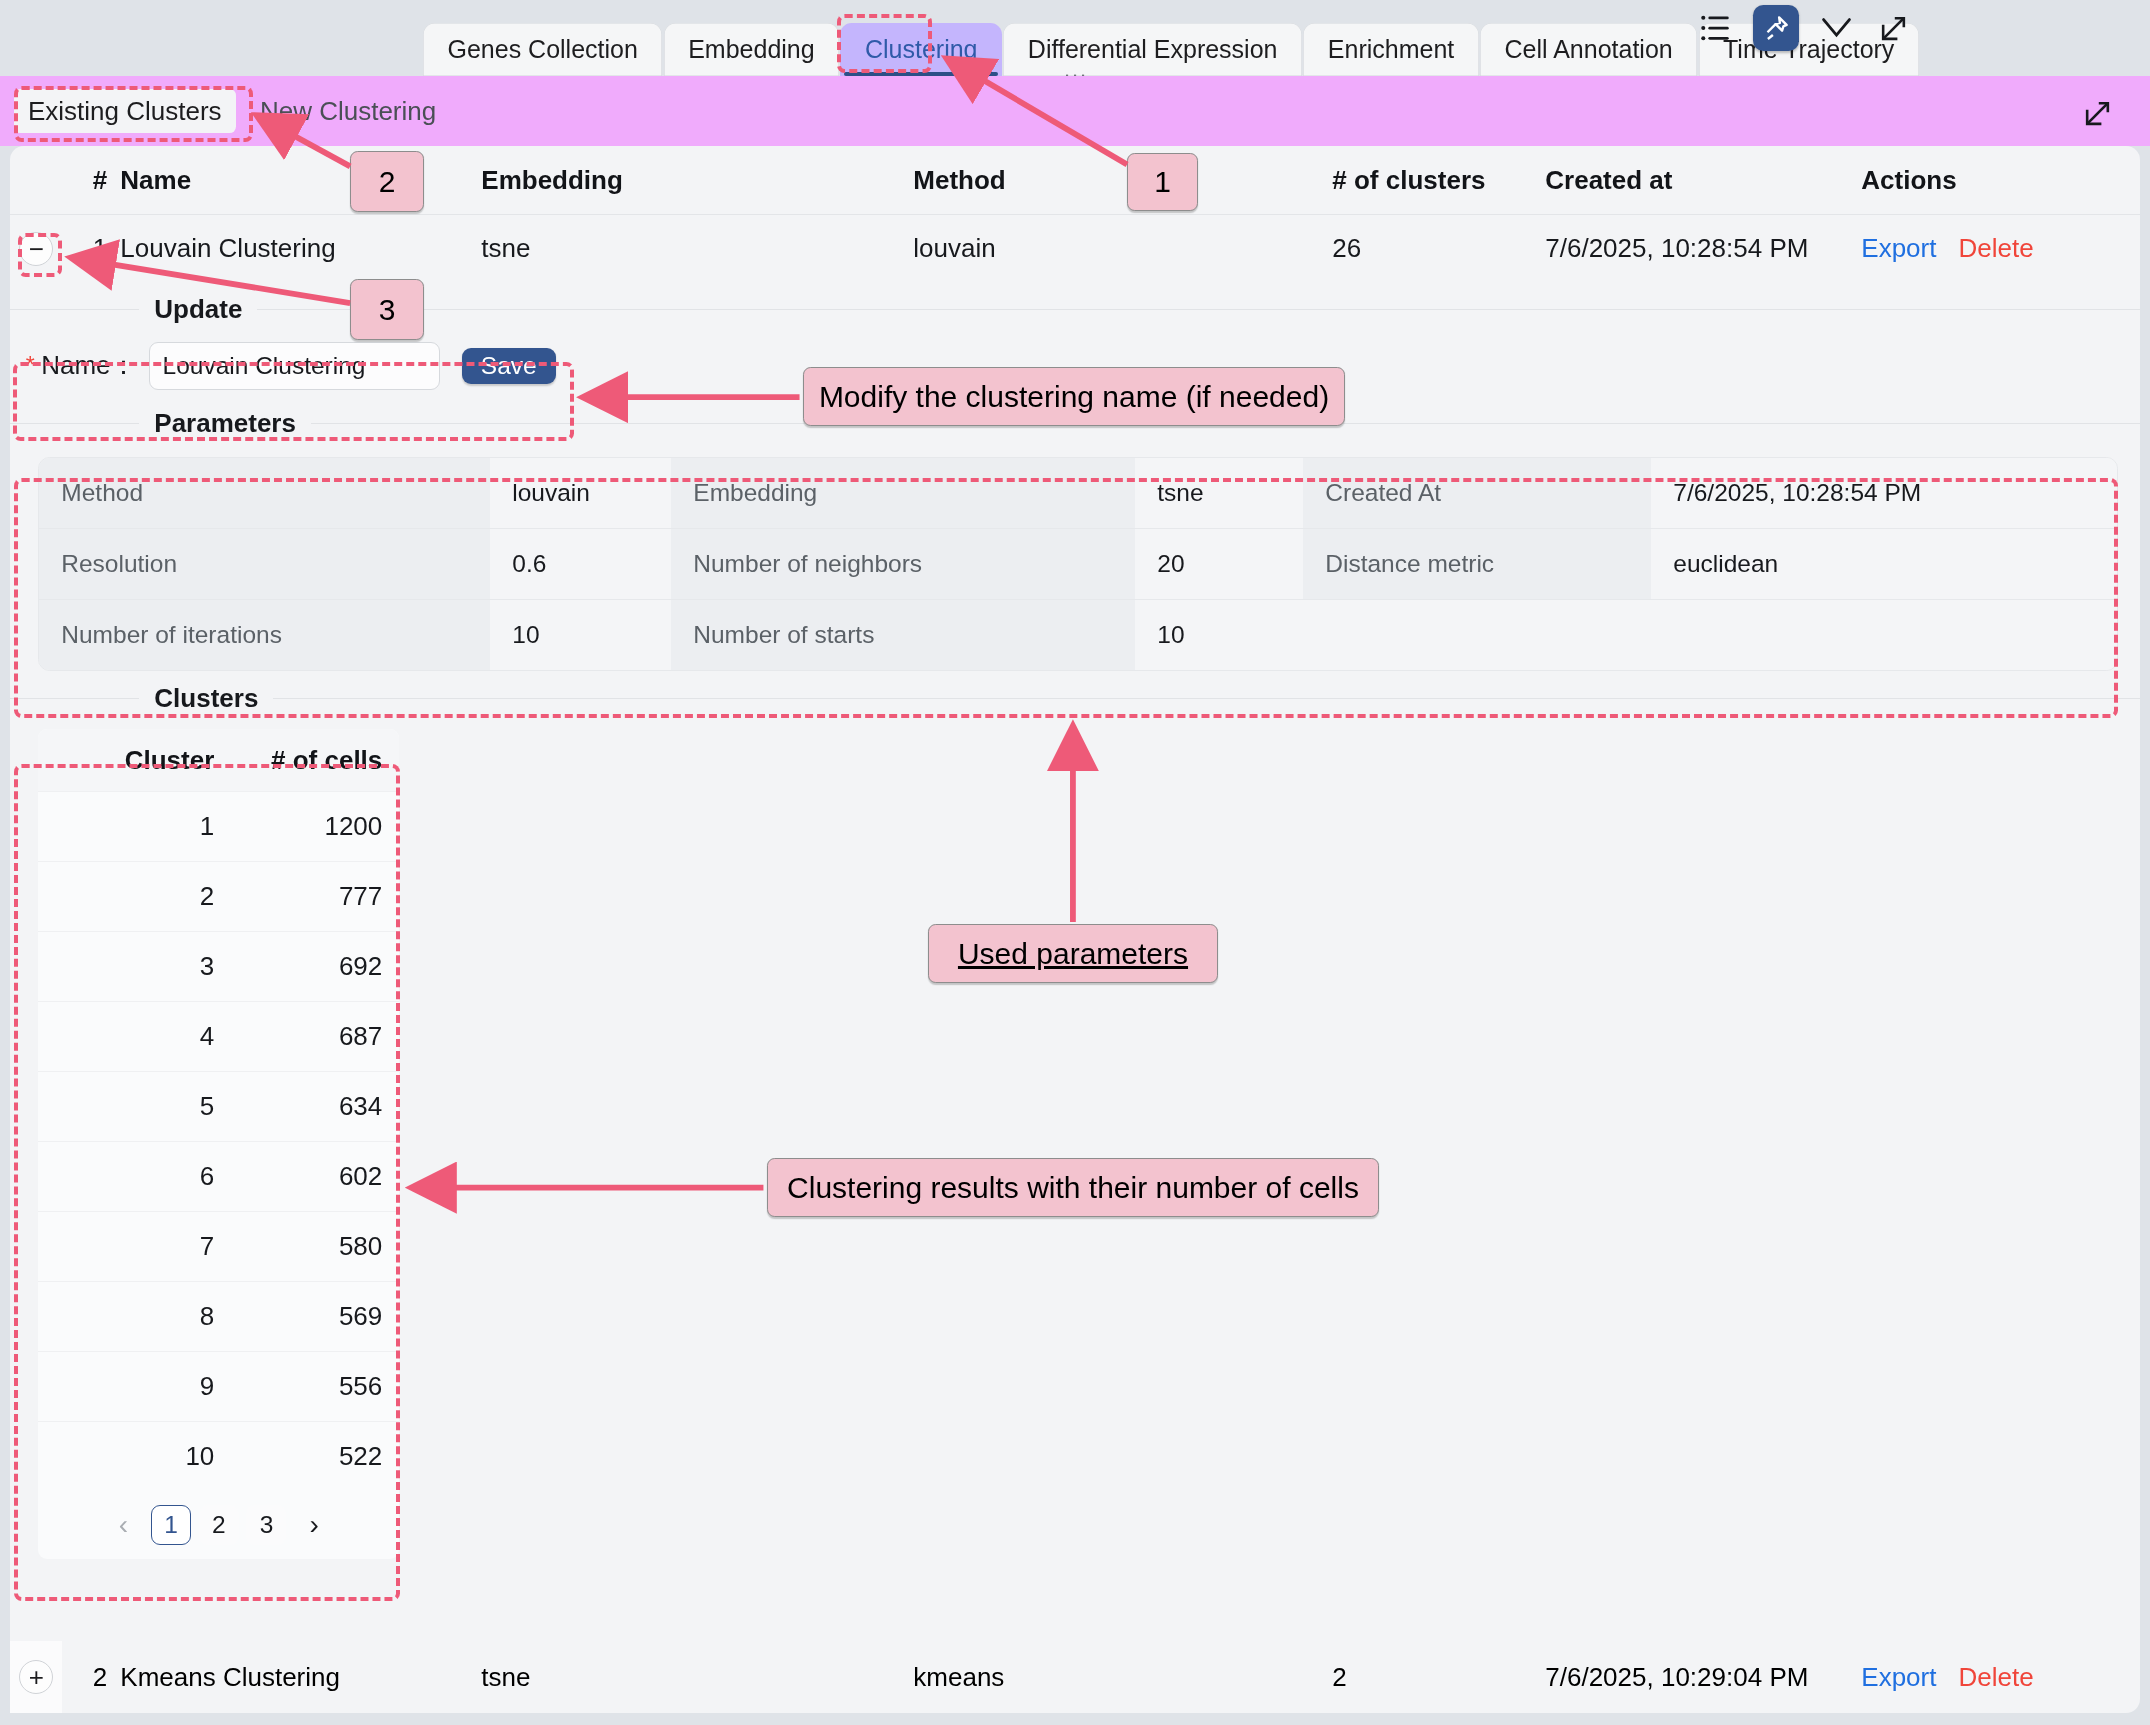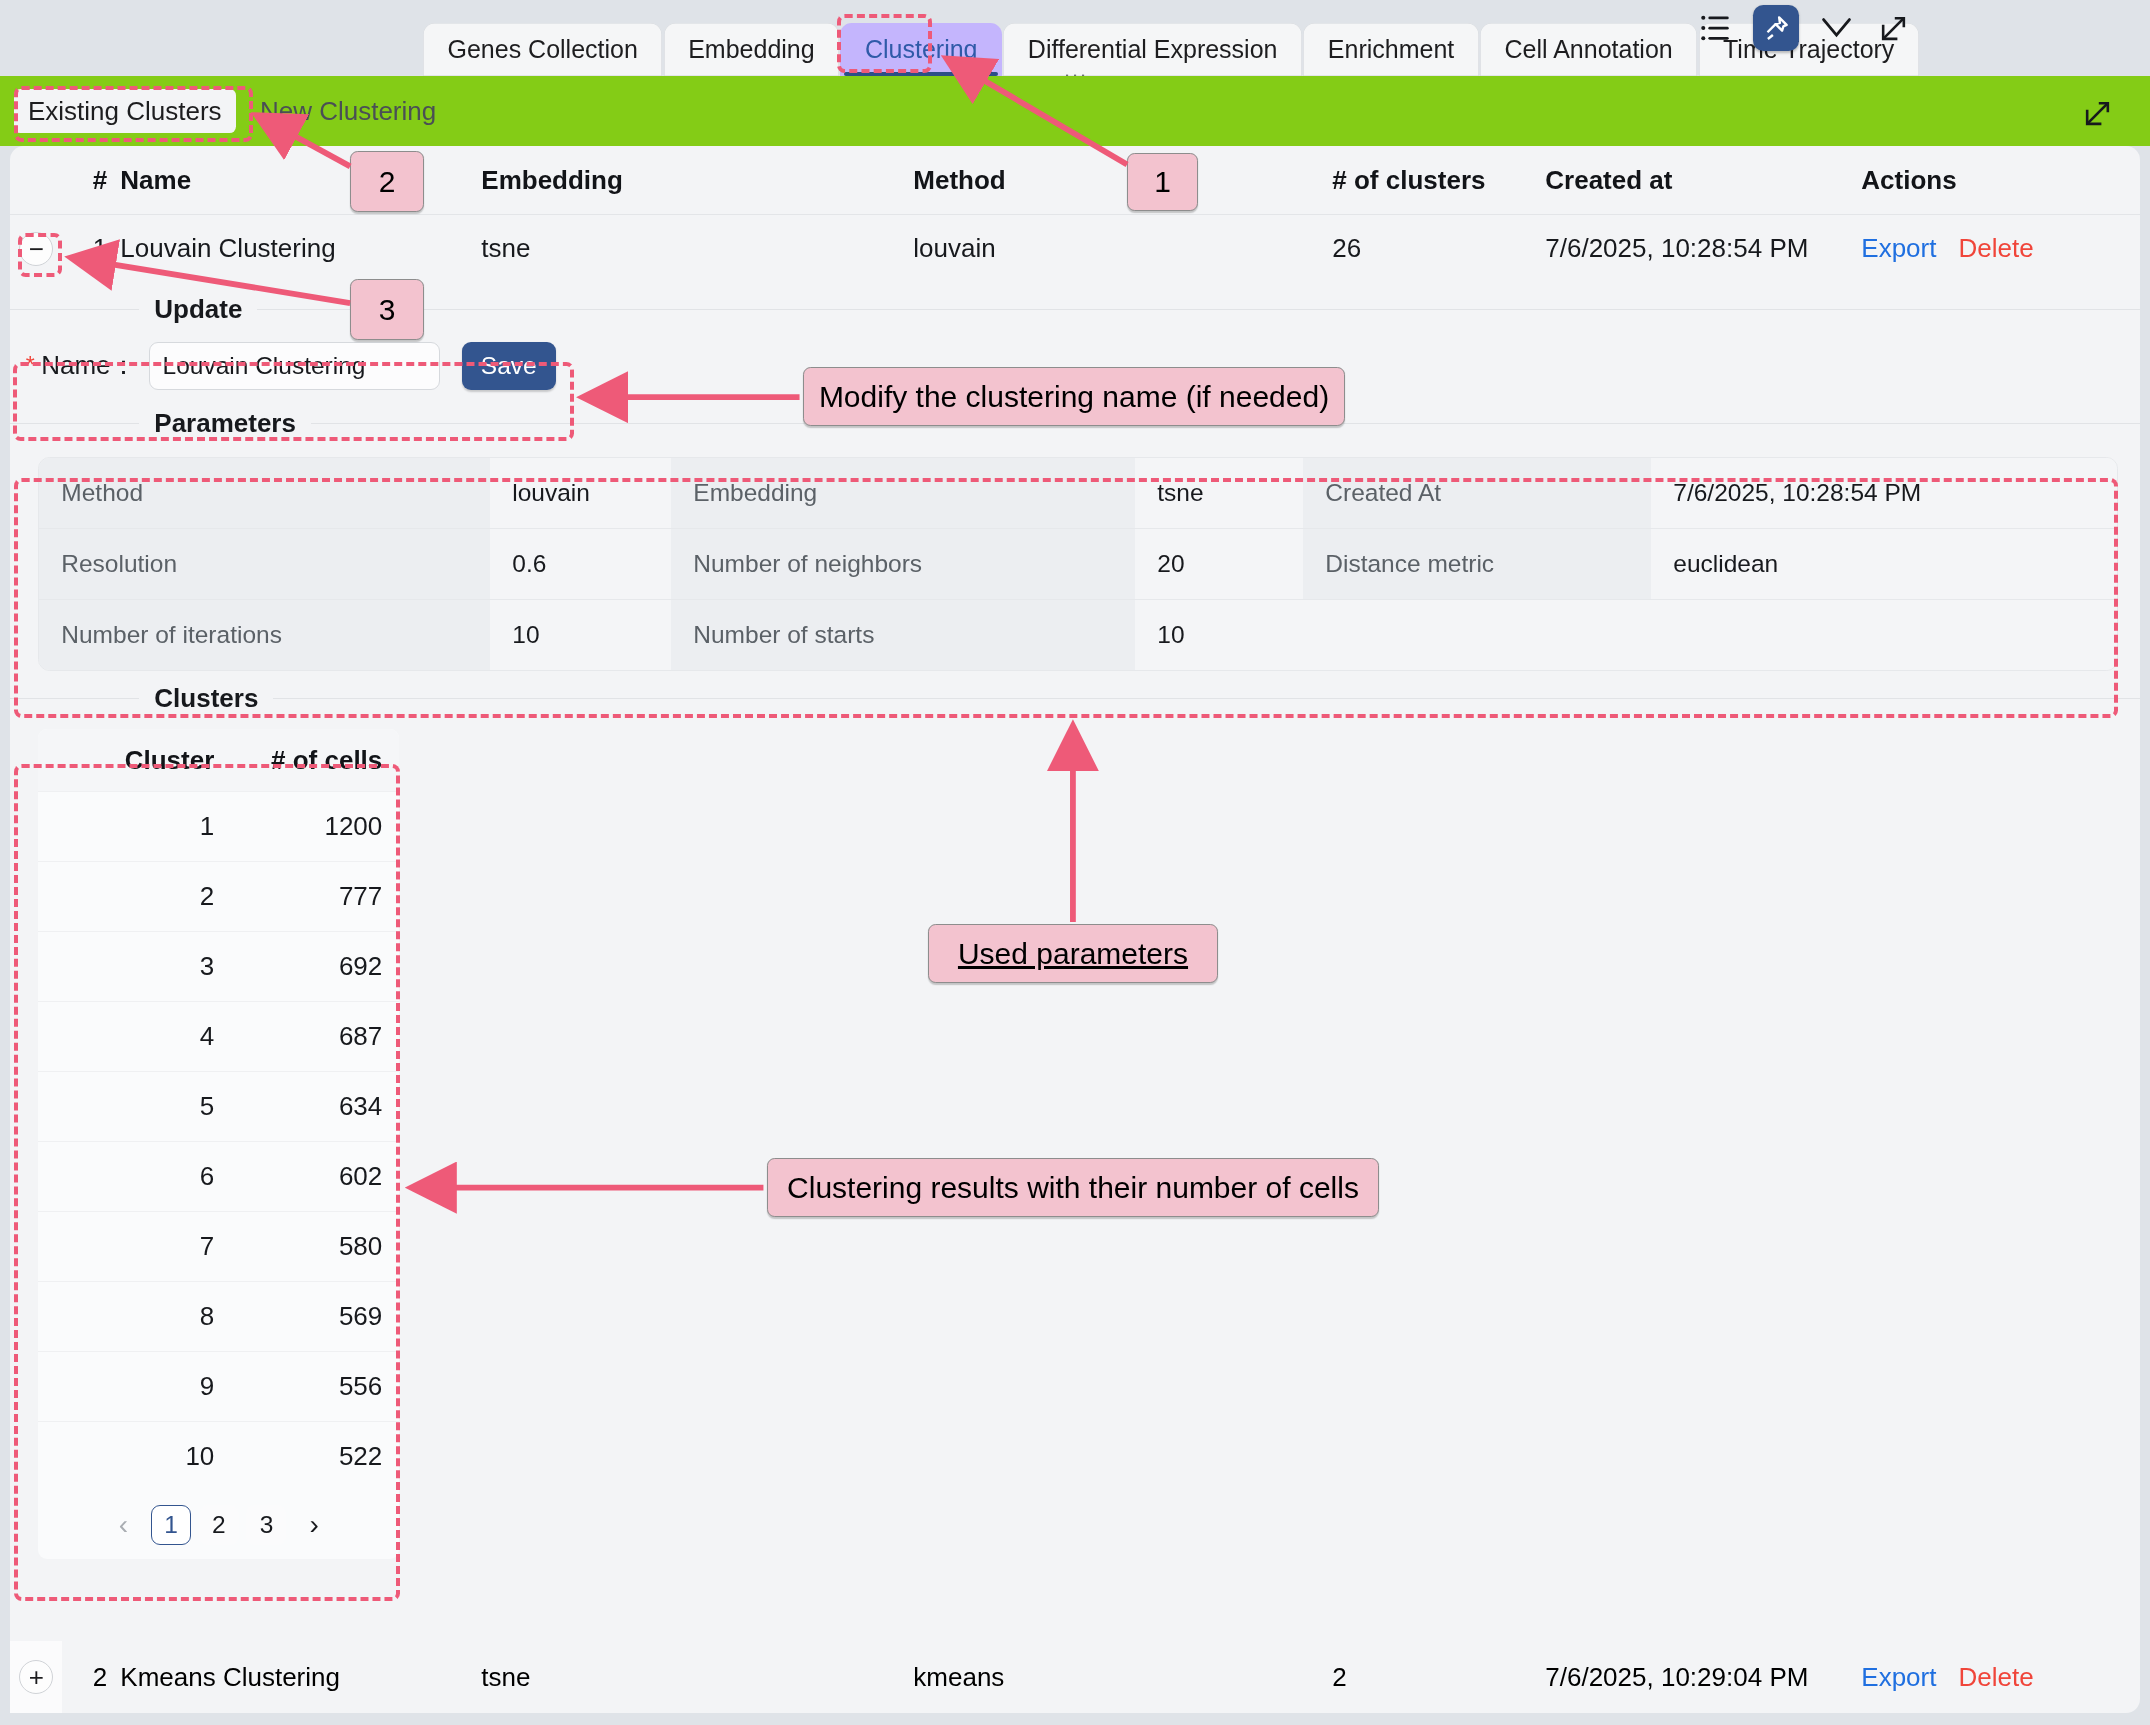--- a/index.html
+++ b/index.html
@@ -52,21 +52,21 @@
   .ic svg{display:block;}
   .pin-btn {
     width:46px;height:46px;border-radius:10.3px;background:#33558f;
     display:flex;align-items:center;justify-content:center;
     box-shadow:0 1.9px 2.6px rgba(0,0,0,.25);
   }
 
   
   .subtabs {
     position:absolute; left:0; top:76px; width:2151px; height:70px;
-    background:#84cc16;
+    background:#f0abfc;
     display:flex; align-items:center;
   }
   .subtab { font-size:26px; color:#1d1d1f; padding:6.4px 14px; white-space:nowrap; }
   .subtab.first { margin-left:14px; background:#f3f4f6; border-radius:6.4px;}
   .subtab.muted { color:#4a4f55; margin-left:10.3px;}
   .subtab-expand { position:absolute; right:34px; top:17px; }
 
   
   .panel {
     position:absolute; left:10.3px; top:146px; width:2130px; height:1528px;
@@ -118,21 +118,21 @@
     display:flex; align-items:center; gap:0; padding: 5.2px 0 6.4px 15.5px;
   }
   .req-star{ color:#f0453a; font-size:23px; margin-right:6.4px; }
   .name-label{ font-size:26px; color:#17191d; margin-right:12px; white-space:nowrap;}
   .name-input{
     width:291px; height:48px; border:0.6px solid #d6d9dd; border-radius:9px;
     background:#fcfcfd; font-size:24.5px; color:#17191d; padding:0 13px;
     font-family:"Liberation Sans",sans-serif;
   }
   .save-btn{
-    margin-left:22px; height:48px; padding:0 19.3px; border-radius:9px;
+    margin-left:22px; height:36px; padding:0 19.3px; border-radius:9px;
     background:#33558f; color:#fff; font-size:24.5px; border:none;
     font-family:"Liberation Sans",sans-serif; cursor:pointer;
     box-shadow:0 1.9px 1.9px rgba(0,0,0,.18);
   }
 
   
   .ptable{
     margin: 6.4px 22px 0 28px;
     border:0.6px solid #e6e8eb; border-radius:11.6px; overflow:hidden;
     background:#f4f5f7;

